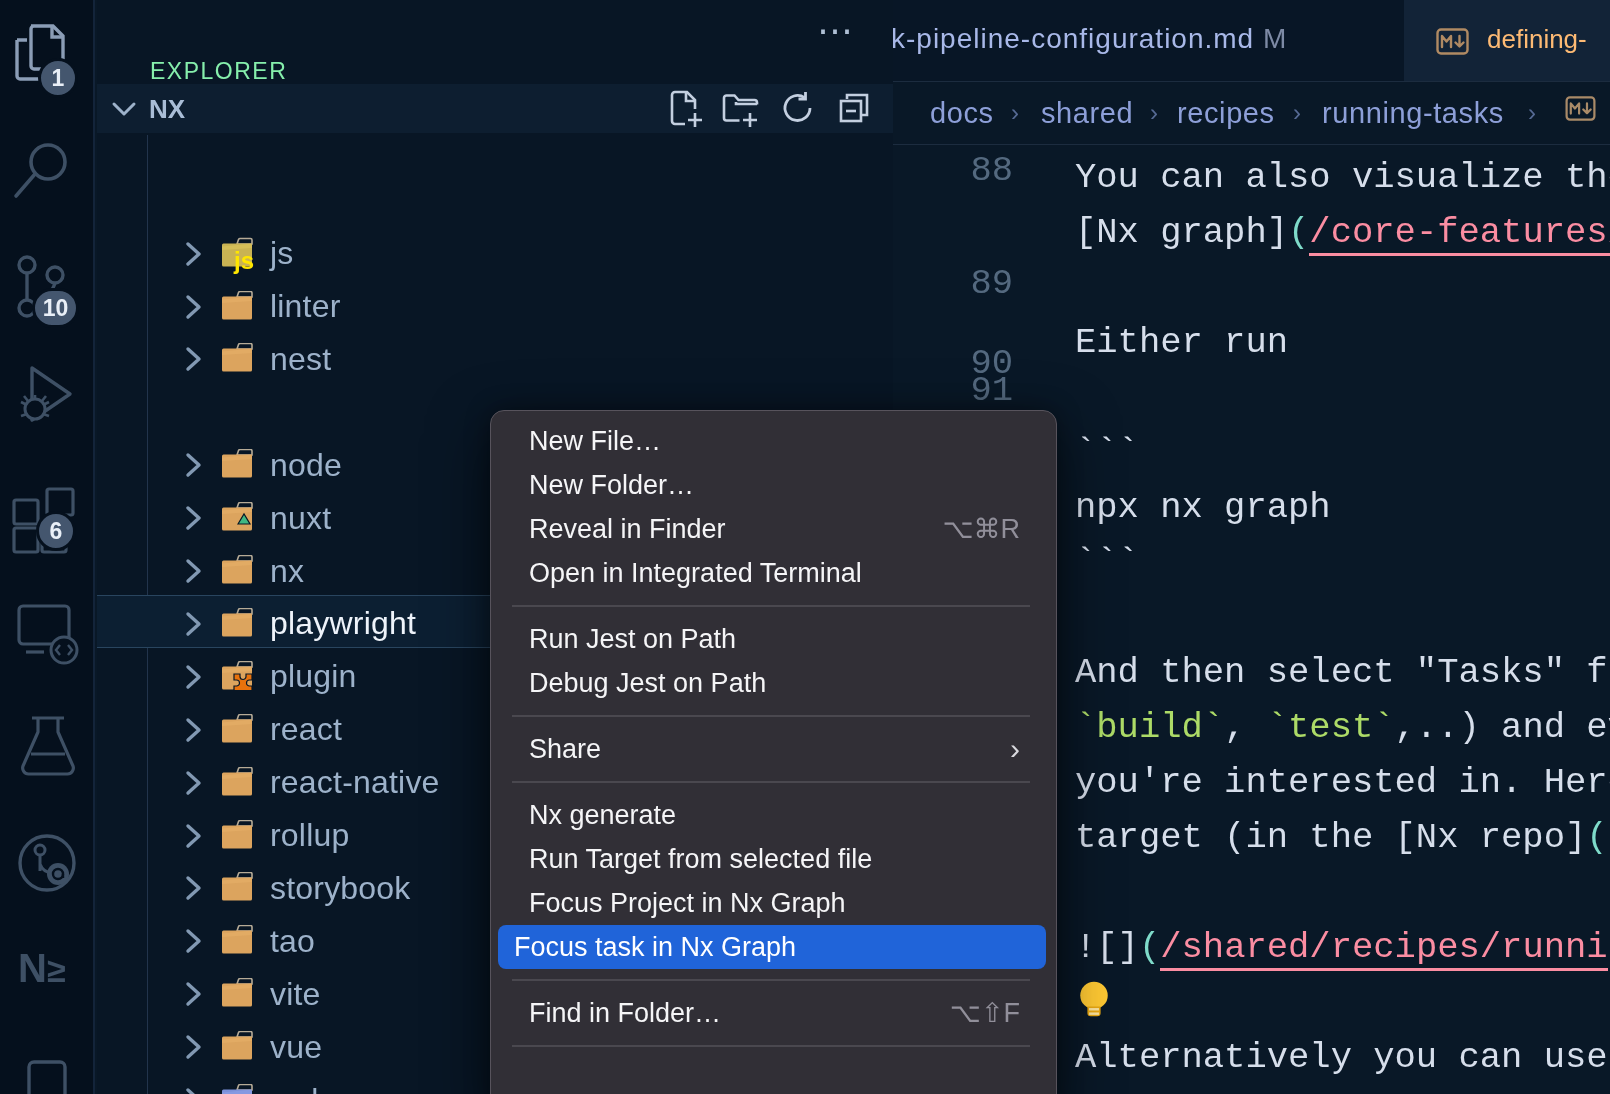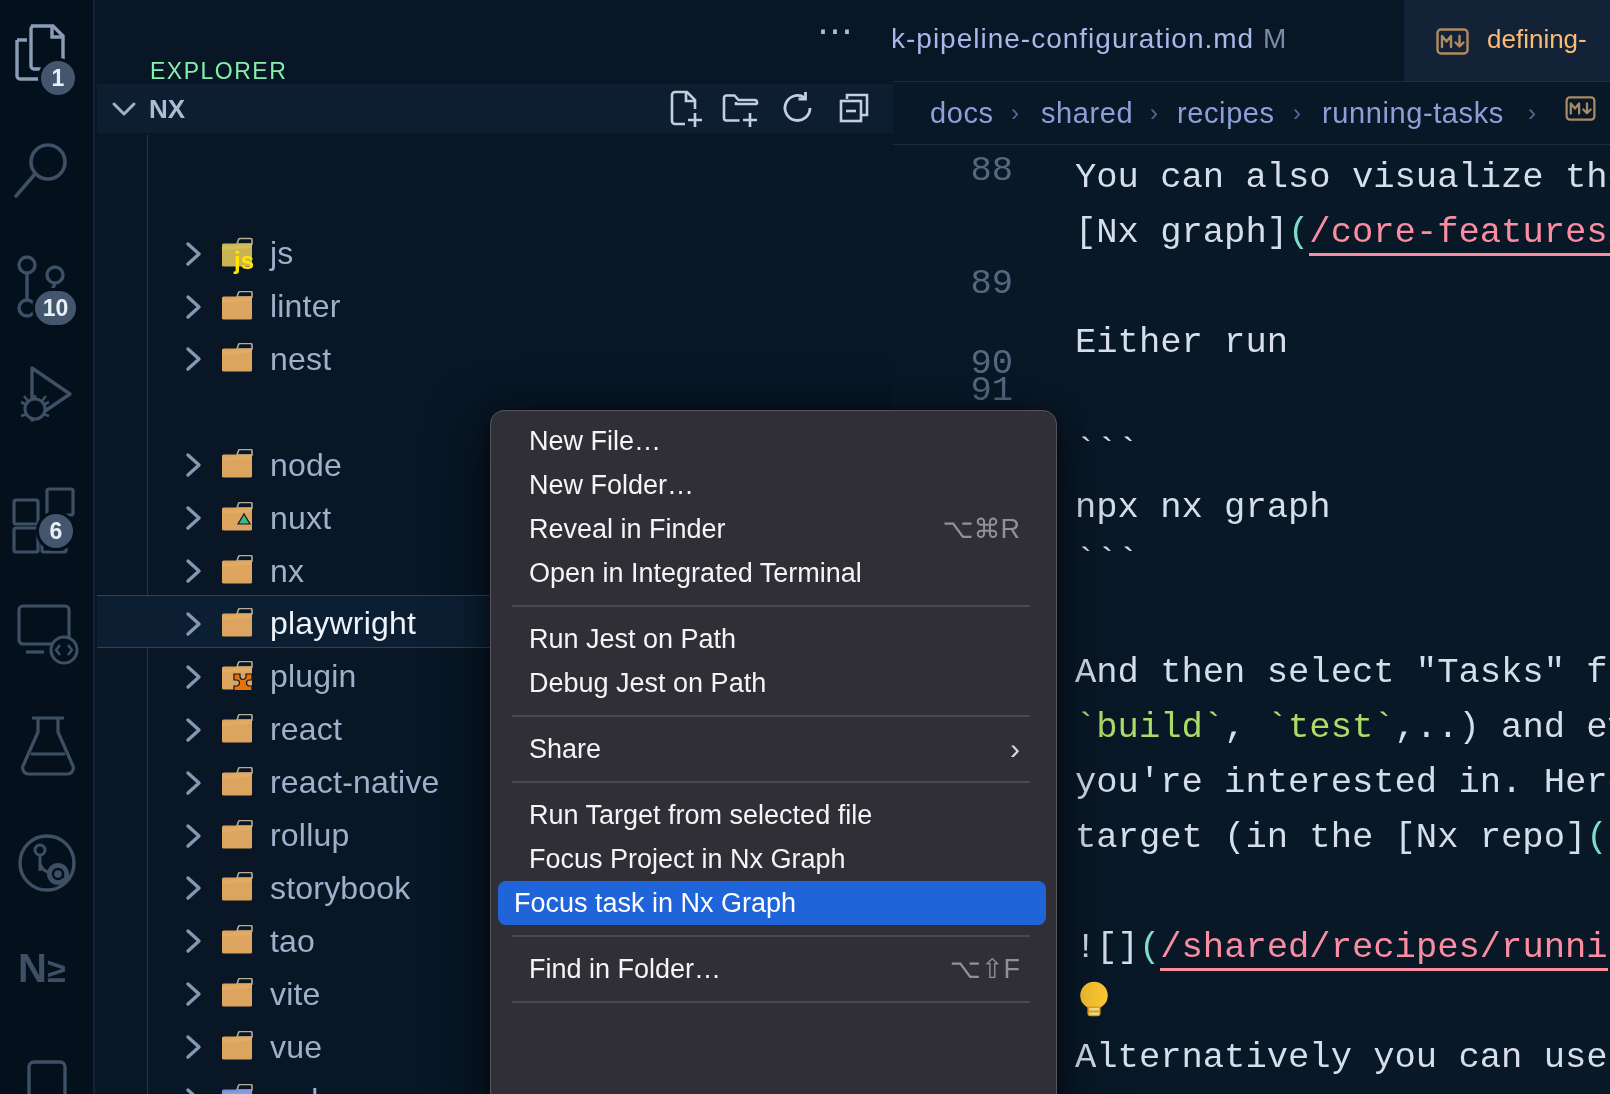--- a/index.html
+++ b/index.html
@@ -373,19 +373,20 @@
   <div class="mi">New File…</div>
   <div class="mi">New Folder…</div>
   <div class="mi">Reveal in Finder<span class="sc">⌥⌘R</span></div>
   <div class="mi">Open in Integrated Terminal</div>
   <div class="msep"></div>
   <div class="mi">Run Jest on Path</div>
   <div class="mi">Debug Jest on Path</div>
   <div class="msep"></div>
   <div class="mi">Share<span class="sc" style="color:#d9d9de;font-size:30px;">›</span></div>
   <div class="msep"></div>
+  <div class="mi">Nx generate</div>
   <div class="mi">Run Target from selected file</div>
   <div class="mi">Focus Project in Nx Graph</div>
   <div class="mi hi">Focus task in Nx Graph</div>
   <div class="msep"></div>
   <div class="mi">Find in Folder…<span class="sc">⌥⇧F</span></div>
   <div class="msep"></div>
 </div>
 
 </body></html>

